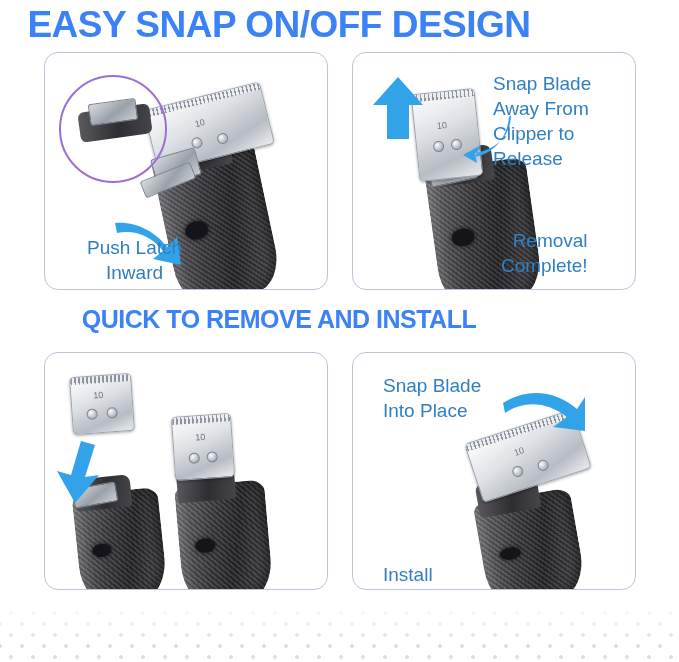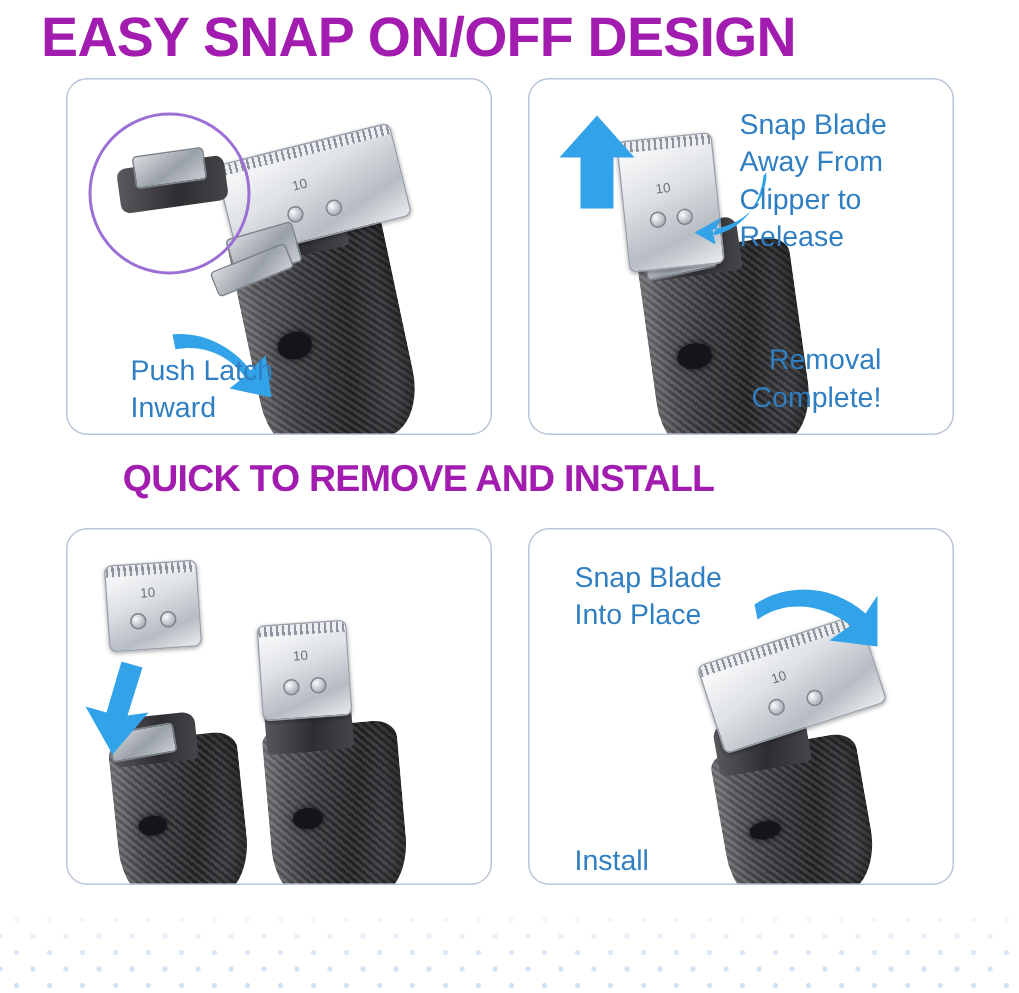--- a/index.html
+++ b/index.html
@@ -16,21 +16,21 @@
     color: #1d2a40;
   }
 
   
   .heading {
     position: absolute;
     left: 0;
     width: 558px;
     text-align: center;
     font-weight: 700;
-    color: #a21caf;
+    color: #3b82f6;
     letter-spacing: -0.5px;
     white-space: nowrap;
   }
   #heading-1 {
     top: 4px;
     font-size: 37px;
   }
   #heading-2 {
     top: 305px;
     font-size: 25px;
@@ -174,21 +174,21 @@
   <div class="inset-circle" style="left:14px; top:22px; width:108px; height:108px;"></div>
   <div class="clipper-neck" style="left:34px; top:55px; width:72px; height:30px; border-radius:6px; transform:rotate(-8deg);"></div>
   <div class="latch" style="left:44px; top:48px; width:46px; height:20px; transform:rotate(-8deg);"></div>
 
   <div class="arrow" style="left:66px; top:160px;">
     <svg width="78" height="58" viewBox="0 0 78 58">
       <path d="M4 10 C24 8, 44 18, 56 34 L66 24 L70 52 L42 46 L52 38 C42 24, 24 16, 6 20 Z" fill="#32a3e8"></path>
     </svg>
   </div>
 
-  <div class="caption" style="left:42px; top:182px;">Push Latch
+  <div class="caption" style="left:42px; top:182px;text-align:center;">Push Latch
 Inward</div>
 </div>
 
 <div class="panel" id="panel-snap-away">
 
   <div class="clipper-body" style="left:80px; top:110px; width:102px; height:138px; transform:rotate(-8deg);"></div>
   <div class="clipper-neck" style="left:78px; top:95px; width:62px; height:36px; transform:rotate(-8deg);"></div>
   <div class="latch" style="left:76px; top:108px; width:46px; height:20px; transform:rotate(-12deg);"></div>
 
   <div class="blade" style="left:62px; top:38px; width:62px; height:86px; transform:rotate(-6deg);">

